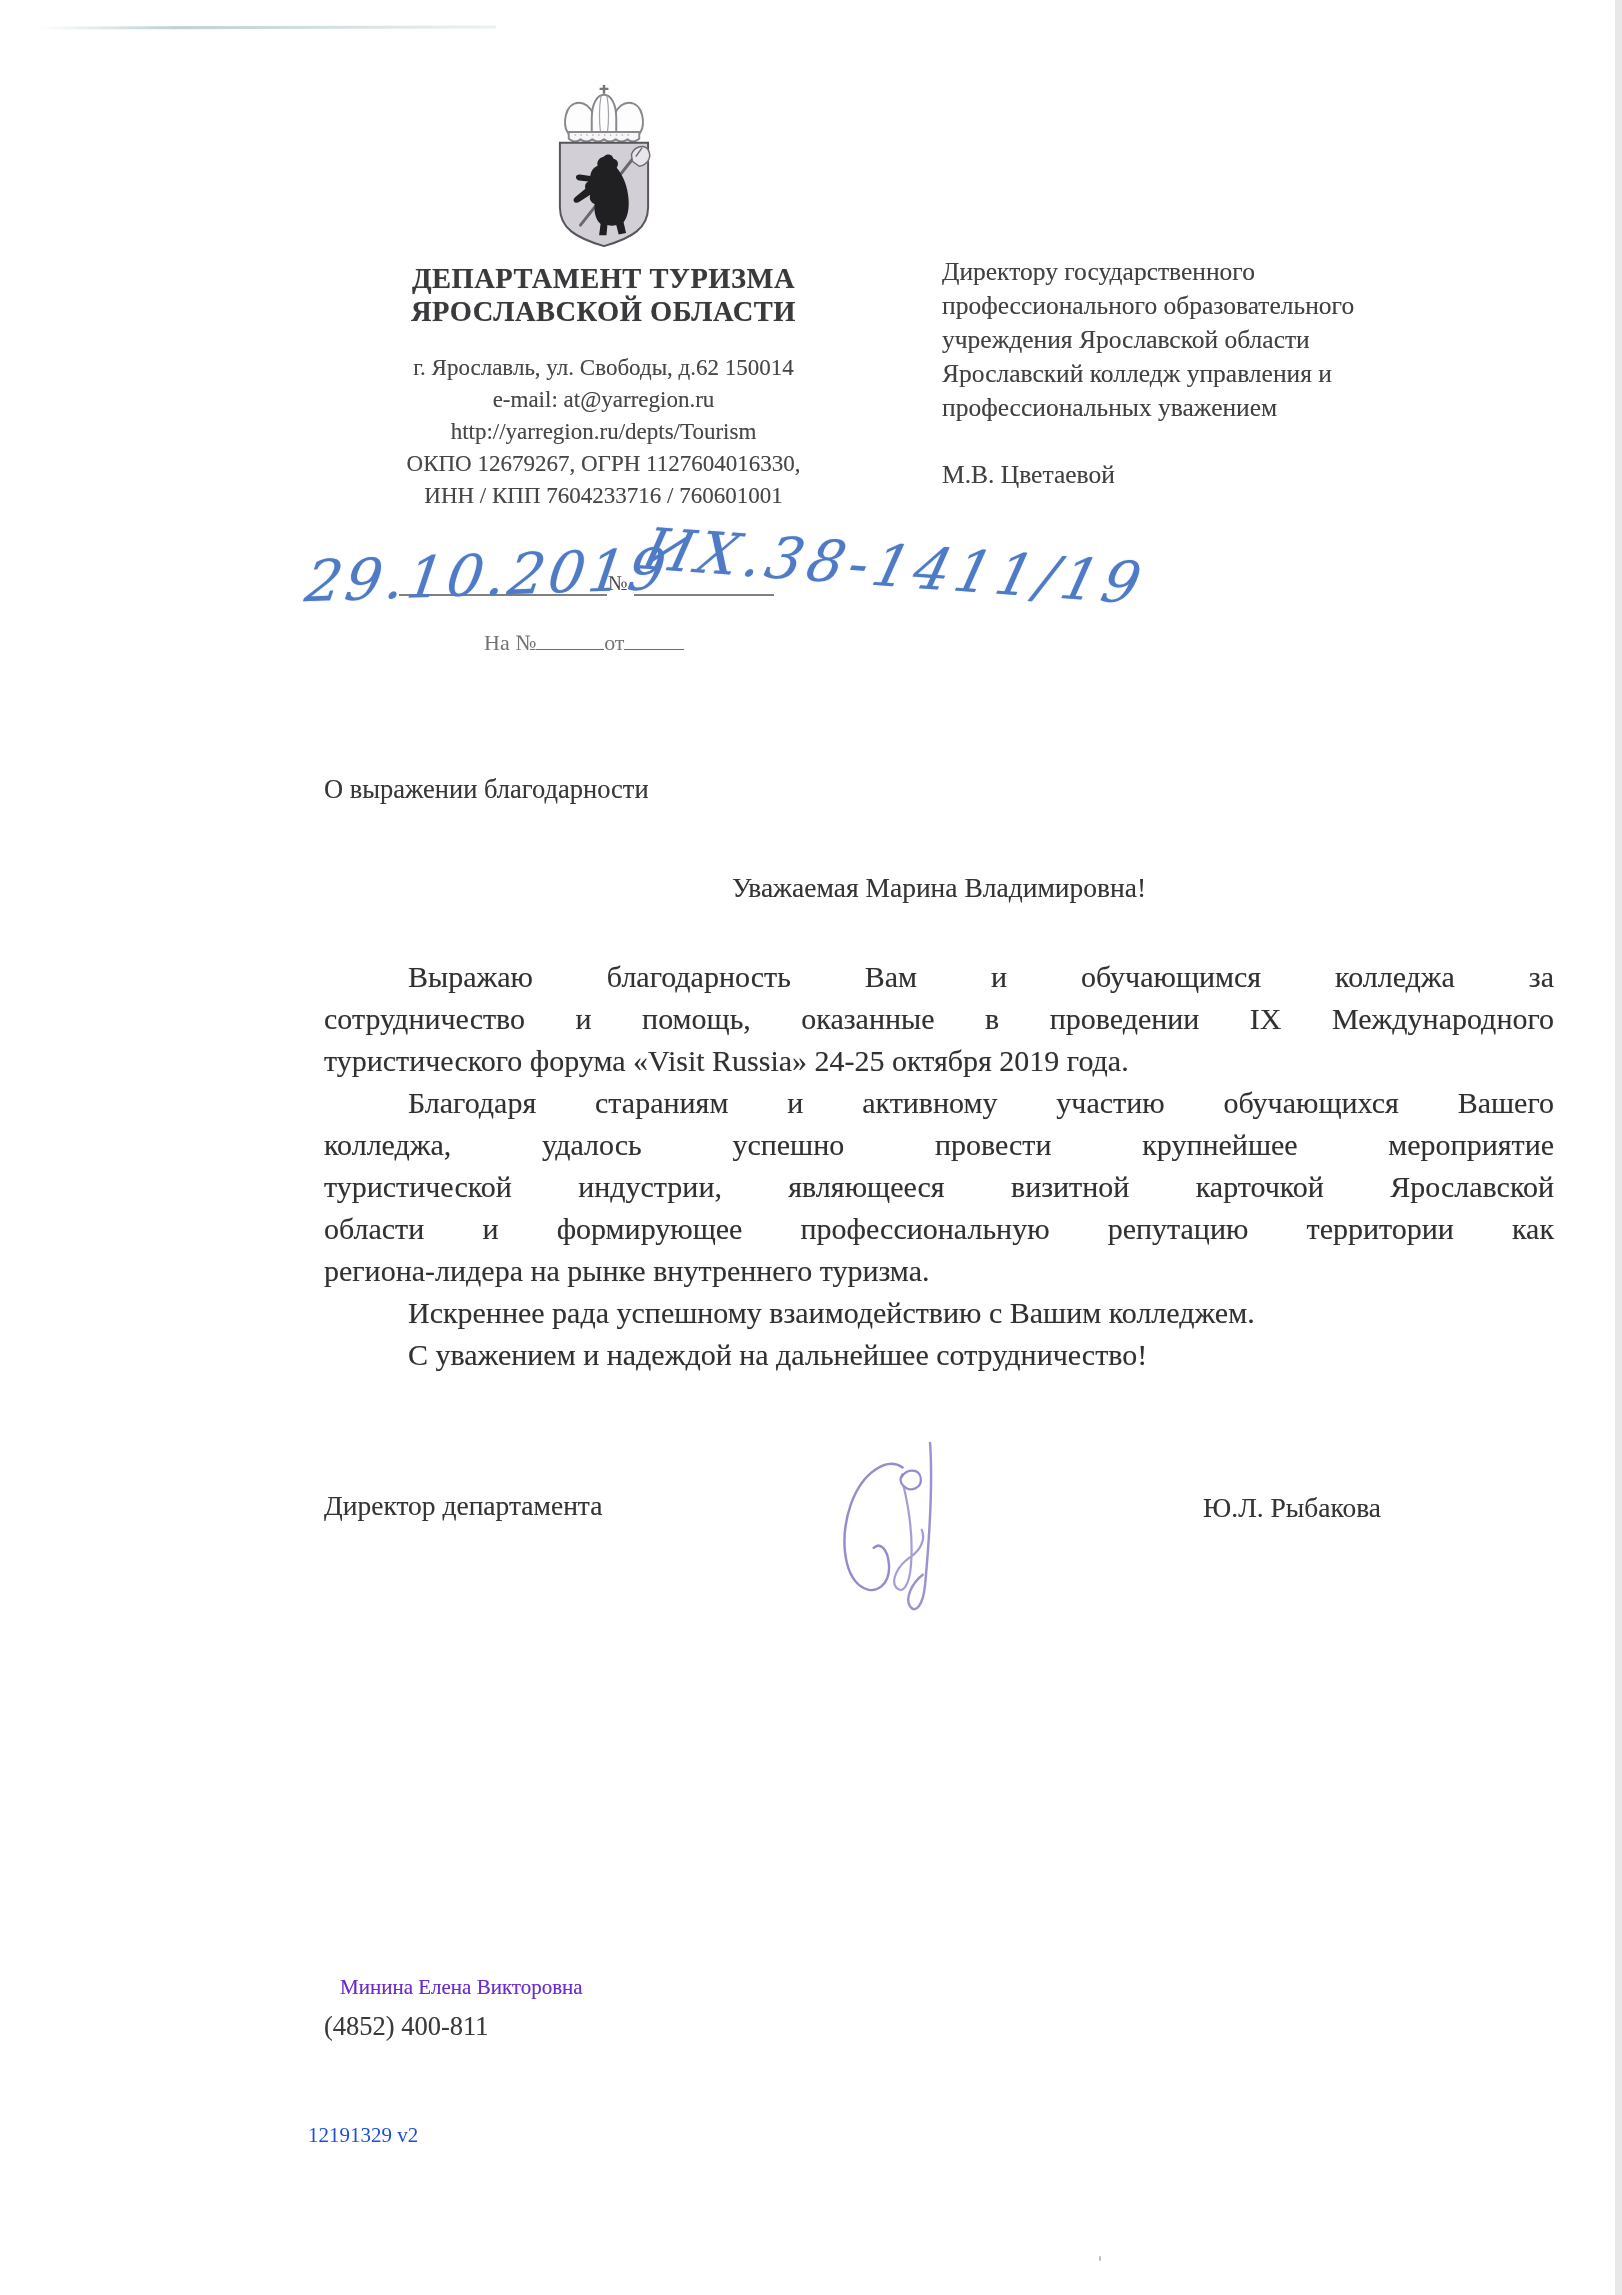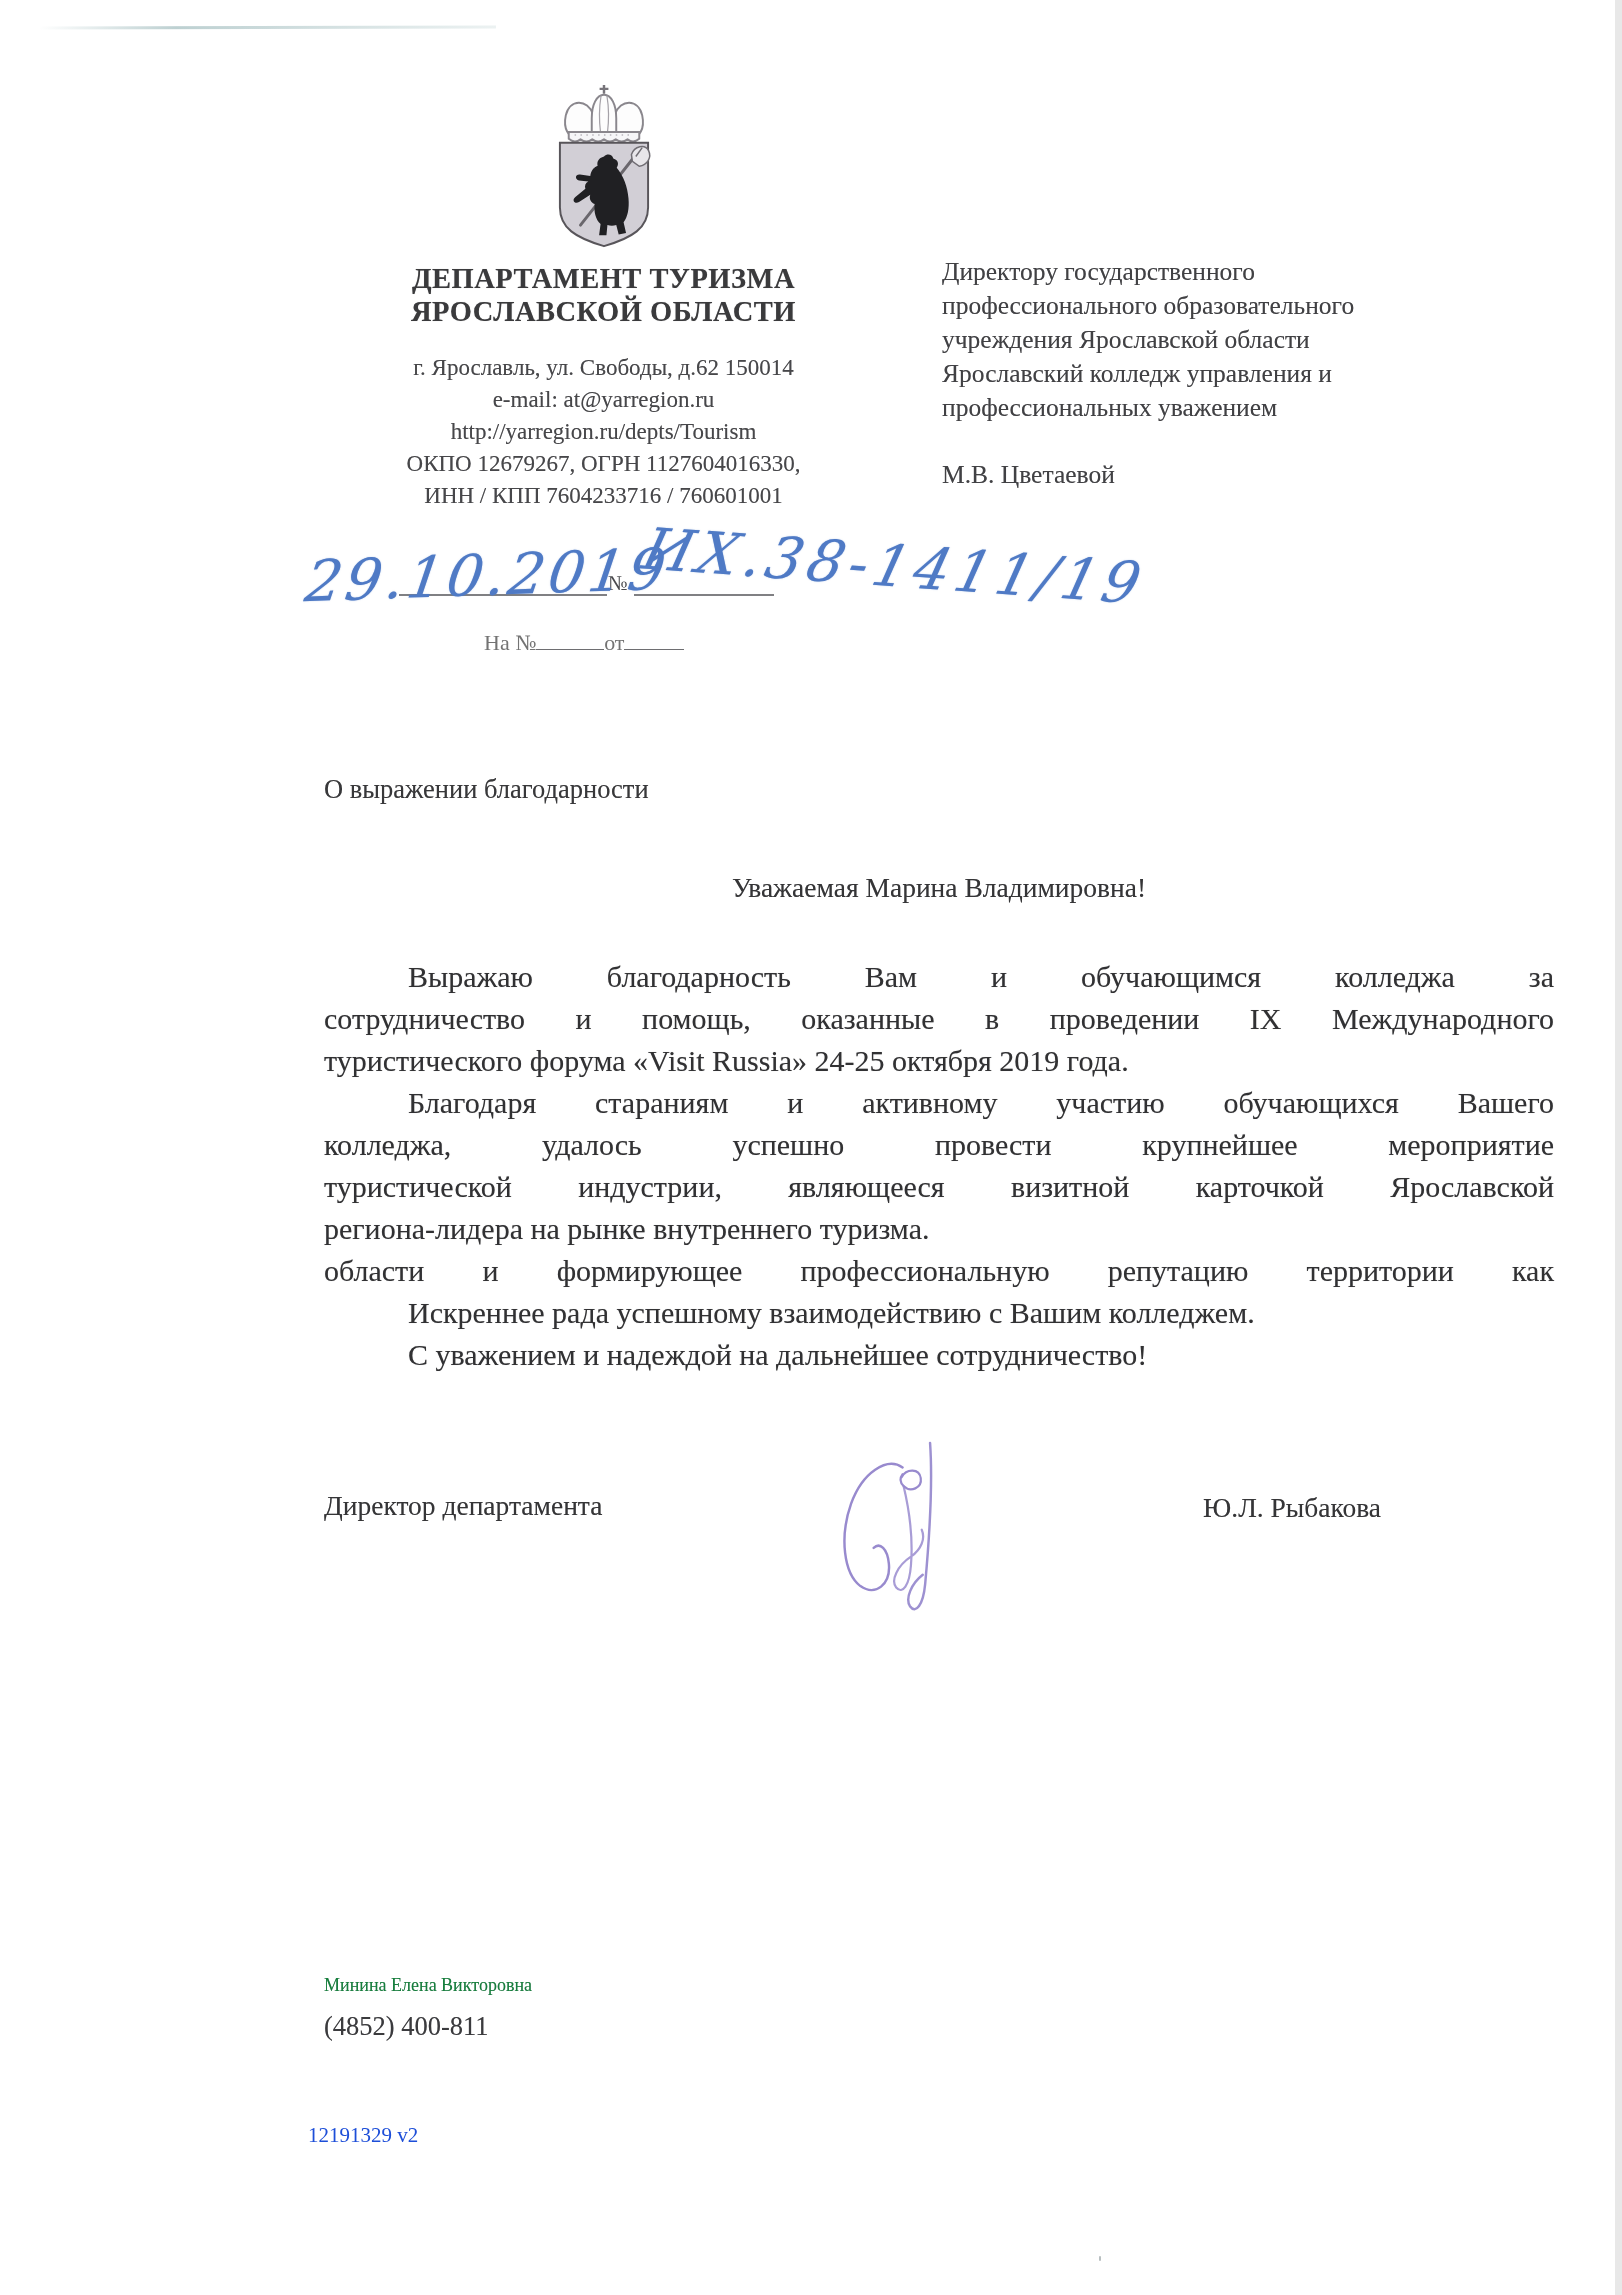--- a/index.html
+++ b/index.html
@@ -44,21 +44,21 @@
   .body-block{left:324px; top:956px; width:1230px; font-size:30px; color:#313133;
     text-shadow:0 0 0.7px rgba(55,55,58,.4);}
   .bline{line-height:42px; height:42px; white-space:normal;}
   .bline.stretch{text-align:justify; text-align-last:justify;}
   .bline.indent{padding-left:84px;}
   
   .sig-title{left:324px; top:1490px; font-size:27.5px; color:#353537; text-shadow:0 0 0.6px rgba(60,60,62,.4);}
   .sig-name{left:1203px; top:1492px; font-size:27.5px; color:#353537; text-shadow:0 0 0.6px rgba(60,60,62,.4);}
   .sig-svg{left:829px; top:1437px;}
   
-  .contact-name{left:324px; top:1975px; font-size:18px; color:#15803d; text-shadow:0 0 0.6px rgba(60,60,62,.4);}
+  .contact-name{left:340px; top:1975px; font-size:21px; color:#6d28d9; text-shadow:0 0 0.6px rgba(60,60,62,.4);}
   .contact-phone{left:324px; top:2011px; font-size:26.5px; color:#3b3b3e; text-shadow:0 0 0.6px rgba(60,60,62,.4);}
   .doc-code{left:308px; top:2123px; font-size:21px; color:#1d4ed8;}
 </style>
 </head>
 <body>
 
 <div class="page">
 
   <div class="abs scanline"></div>
 
@@ -130,22 +130,22 @@
   <div class="abs subject">О выражении благодарности</div>
   <div class="abs salutation">Уважаемая Марина Владимировна!</div>
 
   <div class="abs body-block">
     <div class="bline stretch indent">Выражаю благодарность Вам и обучающимся колледжа за</div>
     <div class="bline stretch">сотрудничество и помощь, оказанные в проведении IX Международного</div>
     <div class="bline">туристического форума «Visit Russia» 24-25 октября 2019 года.</div>
     <div class="bline stretch indent">Благодаря стараниям и активному участию обучающихся Вашего</div>
     <div class="bline stretch">колледжа, удалось успешно провести крупнейшее мероприятие</div>
     <div class="bline stretch">туристической индустрии, являющееся визитной карточкой Ярославской</div>
+    <div class="bline stretch">области и формирующее профессиональную репутацию территории как</div>
     <div class="bline">региона-лидера на рынке внутреннего туризма.</div>
-    <div class="bline stretch">области и формирующее профессиональную репутацию территории как</div>
     <div class="bline indent">Искреннее рада успешному взаимодействию с Вашим колледжем.</div>
     <div class="bline indent">С уважением и надеждой на дальнейшее сотрудничество!</div>
   </div>
 
   <div class="abs sig-title">Директор департамента</div>
 
   <svg class="abs sig-svg" width="157" height="206" viewBox="0 0 320 420">
     <g fill="none" stroke="#8d7ec9" stroke-width="5" stroke-linecap="round" opacity="0.9">
       <path d="M150,62 C118,40 68,72 45,136 C21,204 30,278 64,304 C95,326 126,300 122,258 C119,228 104,214 91,226"></path>
       <path d="M148,82 C158,64 184,64 187,84 C190,104 166,114 152,100 C144,92 144,84 150,76" stroke-width="4.5"></path>

